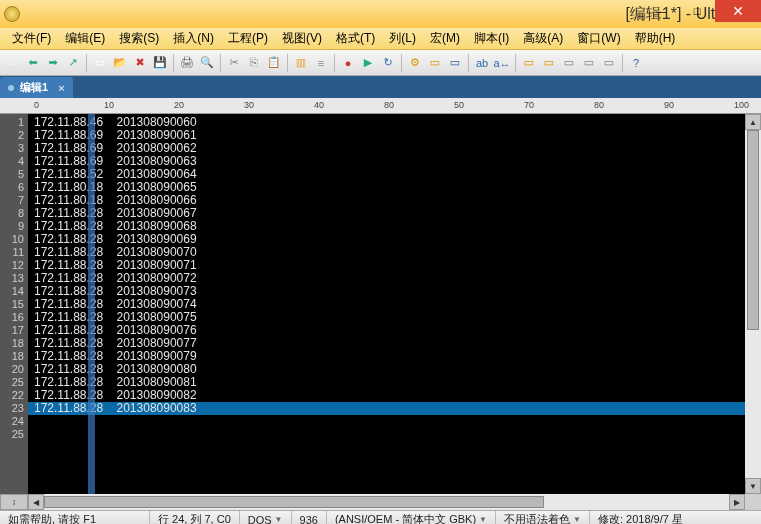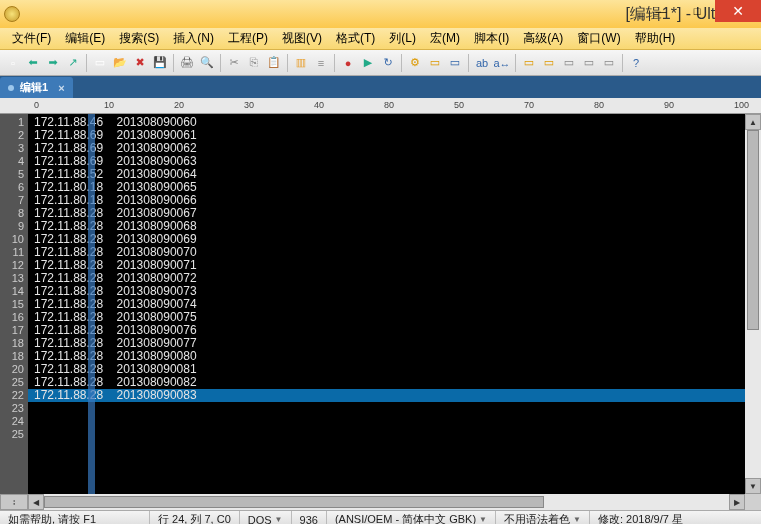--- a/index.html
+++ b/index.html
@@ -177,20 +177,21 @@
       <div class="line">172.11.88.28    201308090068</div>
       <div class="line">172.11.88.28    201308090069</div>
       <div class="line">172.11.88.28    201308090070</div>
       <div class="line">172.11.88.28    201308090071</div>
       <div class="line">172.11.88.28    201308090072</div>
       <div class="line">172.11.88.28    201308090073</div>
       <div class="line">172.11.88.28    201308090074</div>
       <div class="line">172.11.88.28    201308090075</div>
       <div class="line">172.11.88.28    201308090076</div>
       <div class="line">172.11.88.28    201308090077</div>
+      <div class="line">172.11.88.28    201308090079</div>
       <div class="line">172.11.88.28    201308090080</div>
       <div class="line">172.11.88.28    201308090081</div>
       <div class="line">172.11.88.28    201308090082</div>
       <div class="line current">172.11.88.28    201308090083</div>
       <div class="line"></div>
     </div>
   <div class="vscroll">
     <div class="arrow">▲</div>
     <div class="track">
         <div class="thumb"></div>

